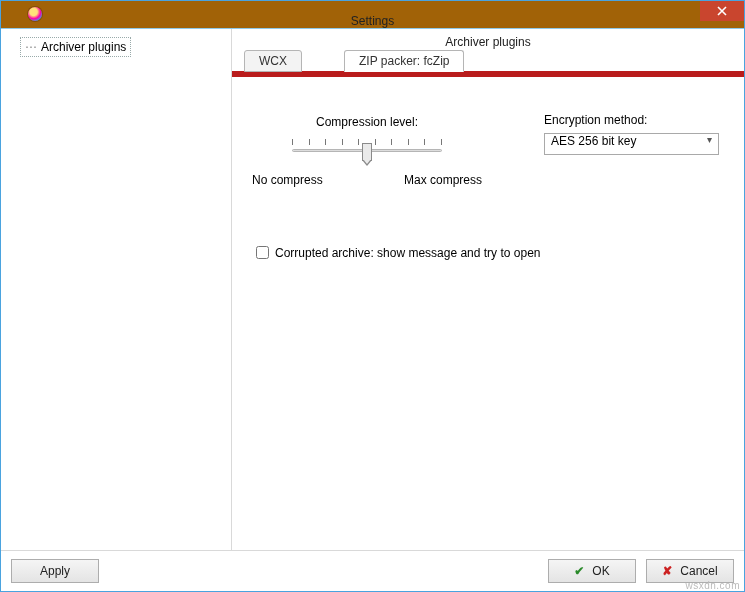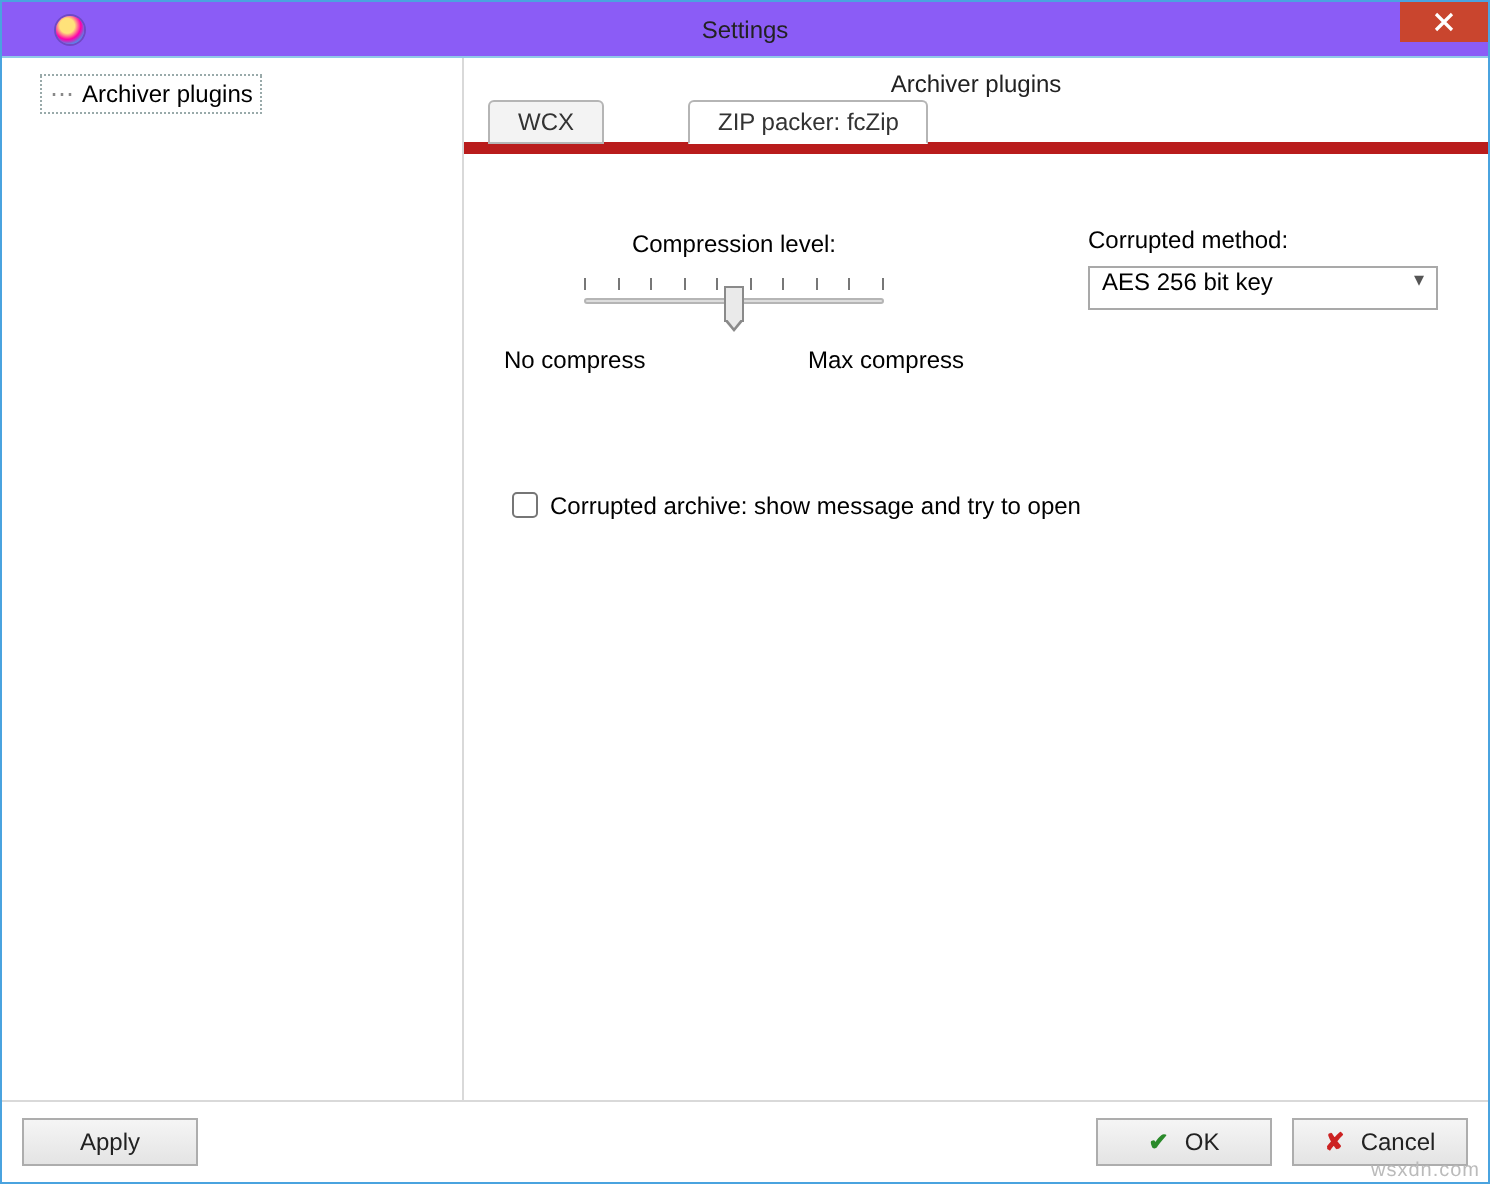--- a/index.html
+++ b/index.html
@@ -5,22 +5,22 @@
     * { box-sizing: border-box; font-family: "Segoe UI", Tahoma, sans-serif; font-size: 12px; }
     body { margin: 0; background: #fff; }
     .window {
       width: 745px; height: 592px;
       border: 1px solid #4aa3df;
       background: #fff;
       display: flex; flex-direction: column;
       position: relative;
     }
     .titlebar {
-      height: 28px; background: #8b5cf6;
-      display: flex; align-items: center;
+      height: 28px; background: #a16207;
+      display: flex; align-items: flex-end;
       position: relative;
       border-bottom: 1px solid #90c9e8;
       padding-left: 20px;
     }
     .titlebar .icon-slot {
       width: 28px; height: 28px; display:flex; align-items:center; justify-content:center;
     }
     .app-icon {
       width:14px; height:14px; border-radius:50%;
       background: radial-gradient(circle at 40% 35%, #ffe27a 0 30%, #f0a 55%, #2aa9f5 80%);
@@ -203,21 +203,21 @@
                 <div class="track"></div>
                 <div class="thumb"></div>
               </div>
               <div class="caps-row">
                 <span>No compress</span>
                 <span>Max compress</span>
               </div>
             </div>
 
             <div class="enc-block">
-              <span class="enc-label">Corrupted method:</span>
+              <span class="enc-label">Encryption method:</span>
               <div class="dropdown">
                 <span>AES 256 bit key</span>
                 <span class="chev">▾</span>
               </div>
             </div>
           </div>
 
           <label class="checkbox-row">
             <input type="checkbox" style="">
             <span>Corrupted archive: show message and try to open</span>

